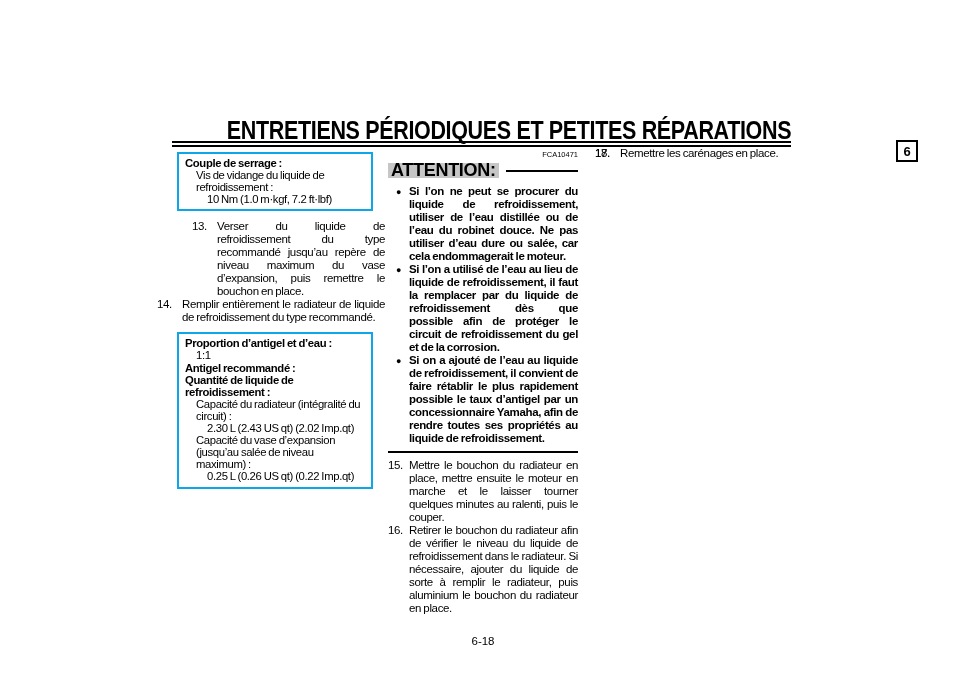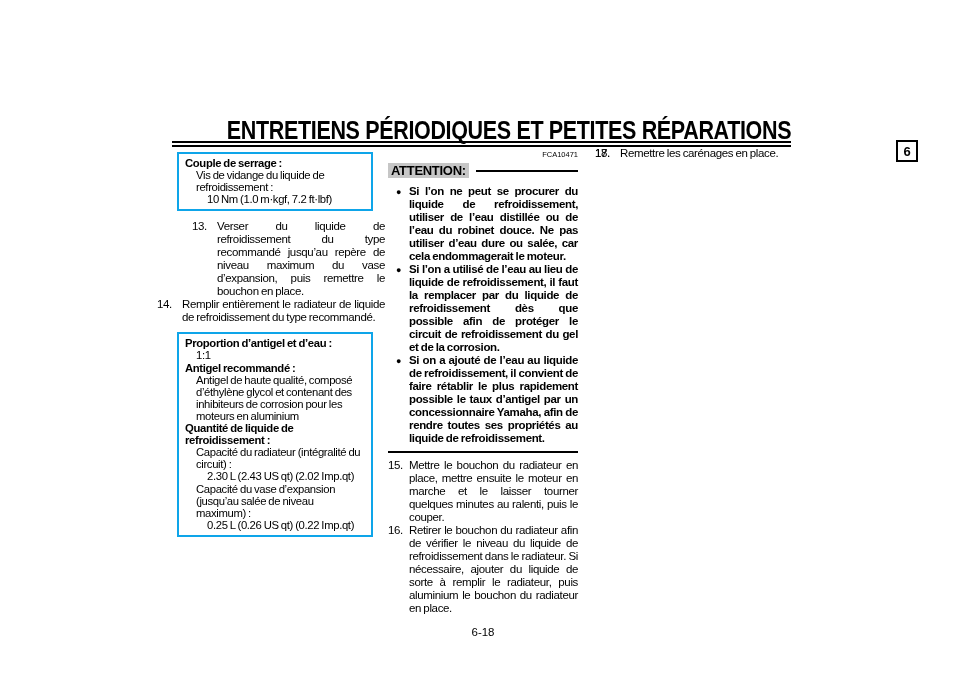--- a/index.html
+++ b/index.html
@@ -39,26 +39,26 @@
   .ind2{padding-left:22px;}
   
   .step{position:relative;padding-left:25px;text-align:justify;}
   .step .num{position:absolute;left:0;top:0;}
   .col2 .step{padding-left:21px;}
   .mt9{margin-top:9px;margin-left:35px;}
   .mt8{margin-top:8px;}
   
   .att-code{font-size:7.5px;letter-spacing:0;word-spacing:0;text-align:right;line-height:9px;}
   .att-head{display:flex;align-items:center;margin-top:4px;margin-bottom:7px;}
-  .att-label{background:#c6c6c6;font-weight:bold;font-size:13px;line-height:15px;padding:0 3px;letter-spacing:-0.3px;}
+  .att-label{background:#c6c6c6;font-weight:bold;font-size:18px;line-height:15px;padding:0 3px;letter-spacing:-0.3px;}
   .att-line{flex:1;height:2px;background:#000;margin-left:7px;}
   .bullet{position:relative;padding-left:21px;font-weight:bold;text-align:justify;}
   .bullet .dot{position:absolute;left:8px;top:1px;font-size:9px;}
   .sep{height:2px;background:#000;margin:6px 0 6px 0;}
-  .page-num{text-align:center;margin-top:11px;letter-spacing:0;word-spacing:0;}
+  .page-num{text-align:center;margin-top:20px;letter-spacing:0;word-spacing:0;}
   
   .watermark{
     position:absolute;left:681px;top:682px;
     font-size:22px;line-height:28px;color:#a21caf;letter-spacing:0.5px;
   }
 </style>
 </head>
 <body>
 
 <div class="page">
@@ -82,21 +82,20 @@
     </div>
     <div class="step">
       <span class="num">14.</span>
       <span>Remplir entièrement le radiateur de liquide de refroidissement du type recommandé.</span>
     </div>
 
     <div class="spec-box mt8">
       <div class="bold">Proportion d’antigel et d’eau :</div>
       <div class="ind1">1:1</div>
       <div class="bold">Antigel recommandé :</div>
-      <div class="ind1">Antigel de haute qualité, composé d’éthylène glycol et contenant des inhibiteurs de corrosion pour les moteurs en aluminium</div>
       <div class="bold">Quantité de liquide de refroidissement :</div>
       <div class="ind1">Capacité du radiateur (intégralité du circuit) :</div>
       <div class="ind2">2.30 L (2.43 US qt) (2.02 Imp.qt)</div>
       <div class="ind1">Capacité du vase d’expansion (jusqu’au salée de niveau maximum) :</div>
       <div class="ind2">0.25 L (0.26 US qt) (0.22 Imp.qt)</div>
     </div>
   </div>
 
   <div class="col col2">
     <div class="att-code">FCA10471</div>

